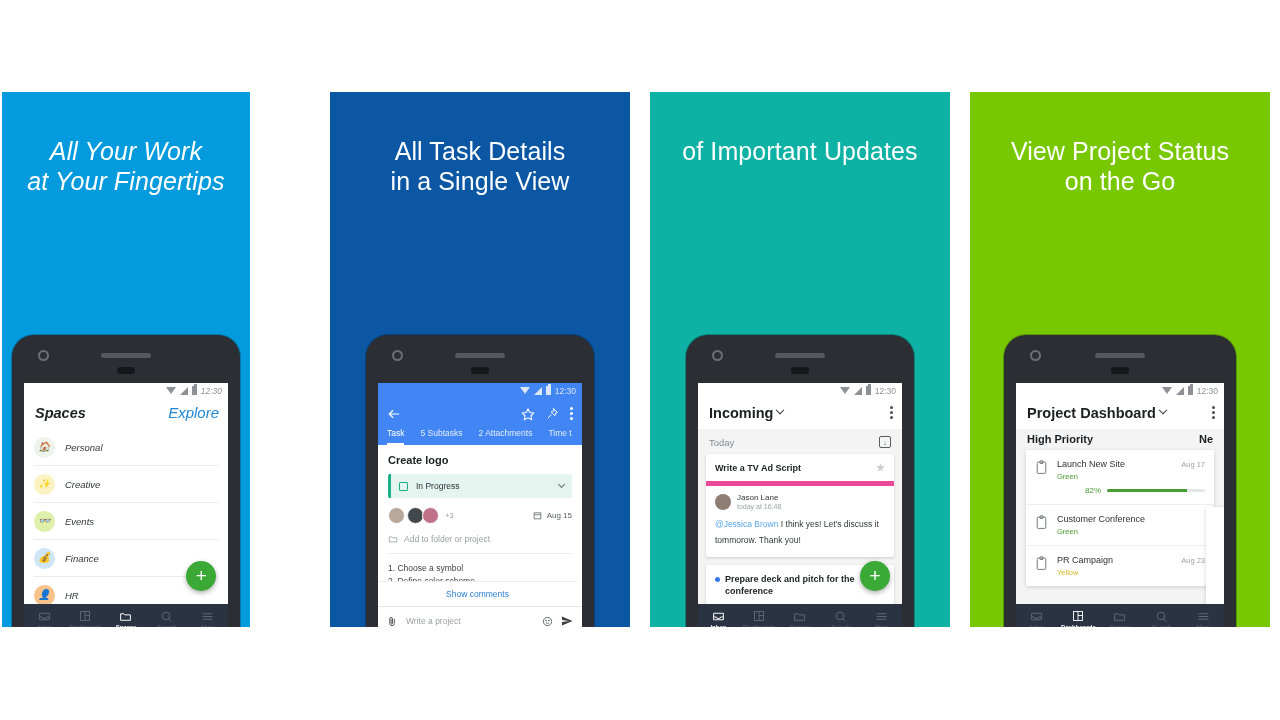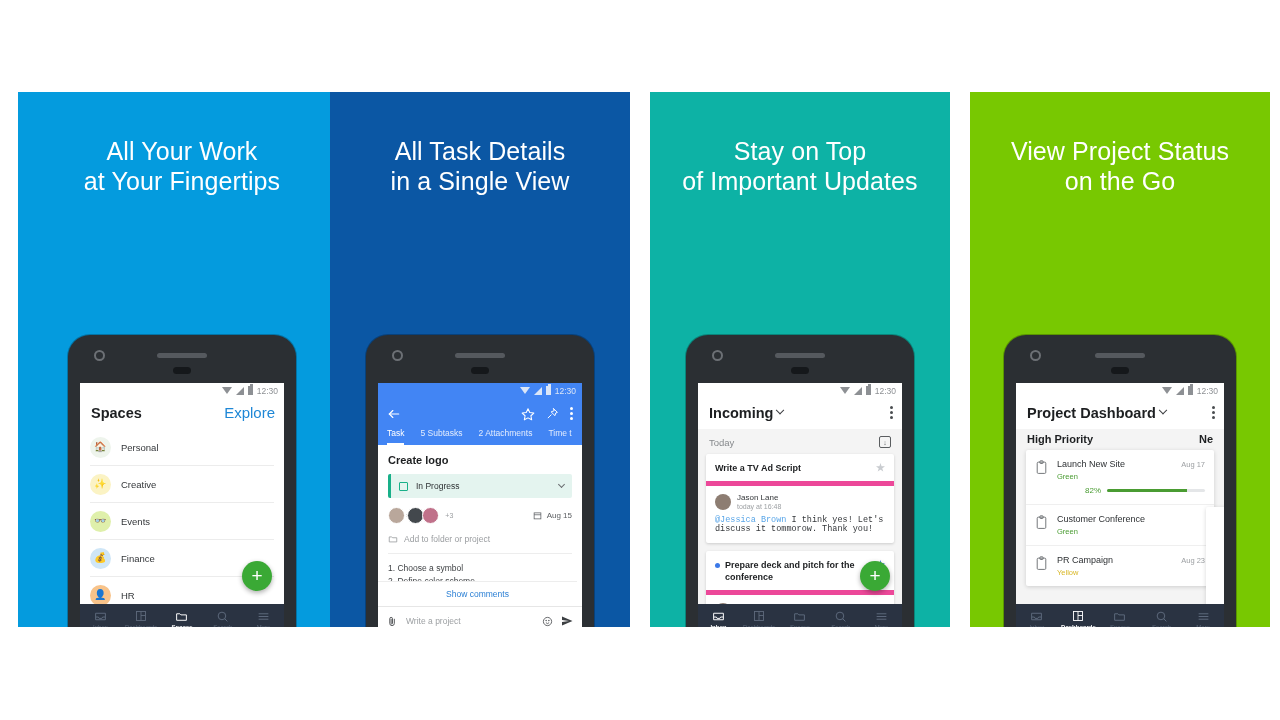--- a/index.html
+++ b/index.html
@@ -1,20 +1,20 @@
 <!DOCTYPE html>
 <html><head>
 <meta charset="utf-8">
 <style>
   * { box-sizing: border-box; margin:0; padding:0; }
   html,body{ width:1280px; height:720px; background:#ffffff; font-family:"Liberation Sans", sans-serif; }
   .stage{ position:relative; width:1280px; height:720px; background:#fff; overflow:hidden; }
 
   .panel{ position:absolute; top:92px; height:535px; overflow:hidden; }
-  .p1{ left:18px;  width:328px; background:#049BDE; }
+  .p1{ left:2px;  width:248px; background:#049BDE;font-style:italic; }
   .p2{ left:330px; width:300px; background:#0B57A4; }
   .p3{ left:650px; width:300px; background:#0DB2A5; }
   .p4{ left:970px; width:300px; background:#78C801; }
 
   .headline{ position:absolute; left:0; right:0; top:44px; text-align:center;
              color:#ffffff; font-size:25px; line-height:30px; font-weight:400;
              letter-spacing:.1px; }
   .headline span{ display:block; }
 
   
@@ -113,21 +113,21 @@
   .card-hd{ display:flex; align-items:flex-start; gap:5px; padding:8px 9px 7px; font-size:9px;
             font-weight:700; color:#1d1f21; line-height:12px; }
   .dot{ width:5px;height:5px;border-radius:50%;background:#3b79e8;flex:none;margin-top:3.5px; }
   .star{ margin-left:auto; color:#c9ccd0; font-size:10px; }
   .star.on{ color:#3b79e8; }
   .card-bd{ border-top:5px solid #ec4899; padding:7px 9px 9px; }
   .person{ display:flex; align-items:center; gap:6px; }
   .pav{ width:16px;height:16px;border-radius:50%;background:#8d7d72; }
   .pname{ font-size:8px; color:#34373a; }
   .ptime{ font-size:7px; color:#9da0a3; margin-top:1px; }
-  .msg{ margin-top:6px; font-size:8.5px; color:#34373a; line-height:9px;font-family:Liberation Mono, monospace; }
+  .msg{ margin-top:6px; font-size:8.5px; color:#34373a; line-height:16px; }
   .mention{ color:#5aa6e8; }
 
   
   .colhead{ display:flex; align-items:baseline; padding:0 11px 5px; }
   .colhead .h{ font-size:11px; font-weight:700; color:#1d1f21; }
   .colhead .n{ margin-left:auto; font-size:11px; font-weight:700; color:#1d1f21; }
   .dashcard{ background:#fff; margin-left:10px; width:188px; border-radius:2px;
              box-shadow:0 1px 4px rgba(0,0,0,.16); }
   .dashcard2{ position:absolute; right:-6px; top:57px; width:24px; height:120px;
               background:#fff; border-radius:2px; box-shadow:0 1px 4px rgba(0,0,0,.16); }
@@ -389,21 +389,20 @@
                 <path d="M2 21l21-9L2 3v7l14 2-14 2z"></path>
               </svg>
             </span>
         </div>
       </div>
     </div>
   </div>
 
   <div class="panel p3" style="background: rgb(13, 178, 165);">
     <div class="headline">
-      <span>Stay on Top</span>
       <span>of Important Updates</span>
     </div>
 
     <div class="phone">
       <div class="bezel-top">
         <div class="cam"></div>
         <div class="grille"></div>
         <div class="sensor"></div>
       </div>
       <div class="screen" style="background:#f4f4f4">

